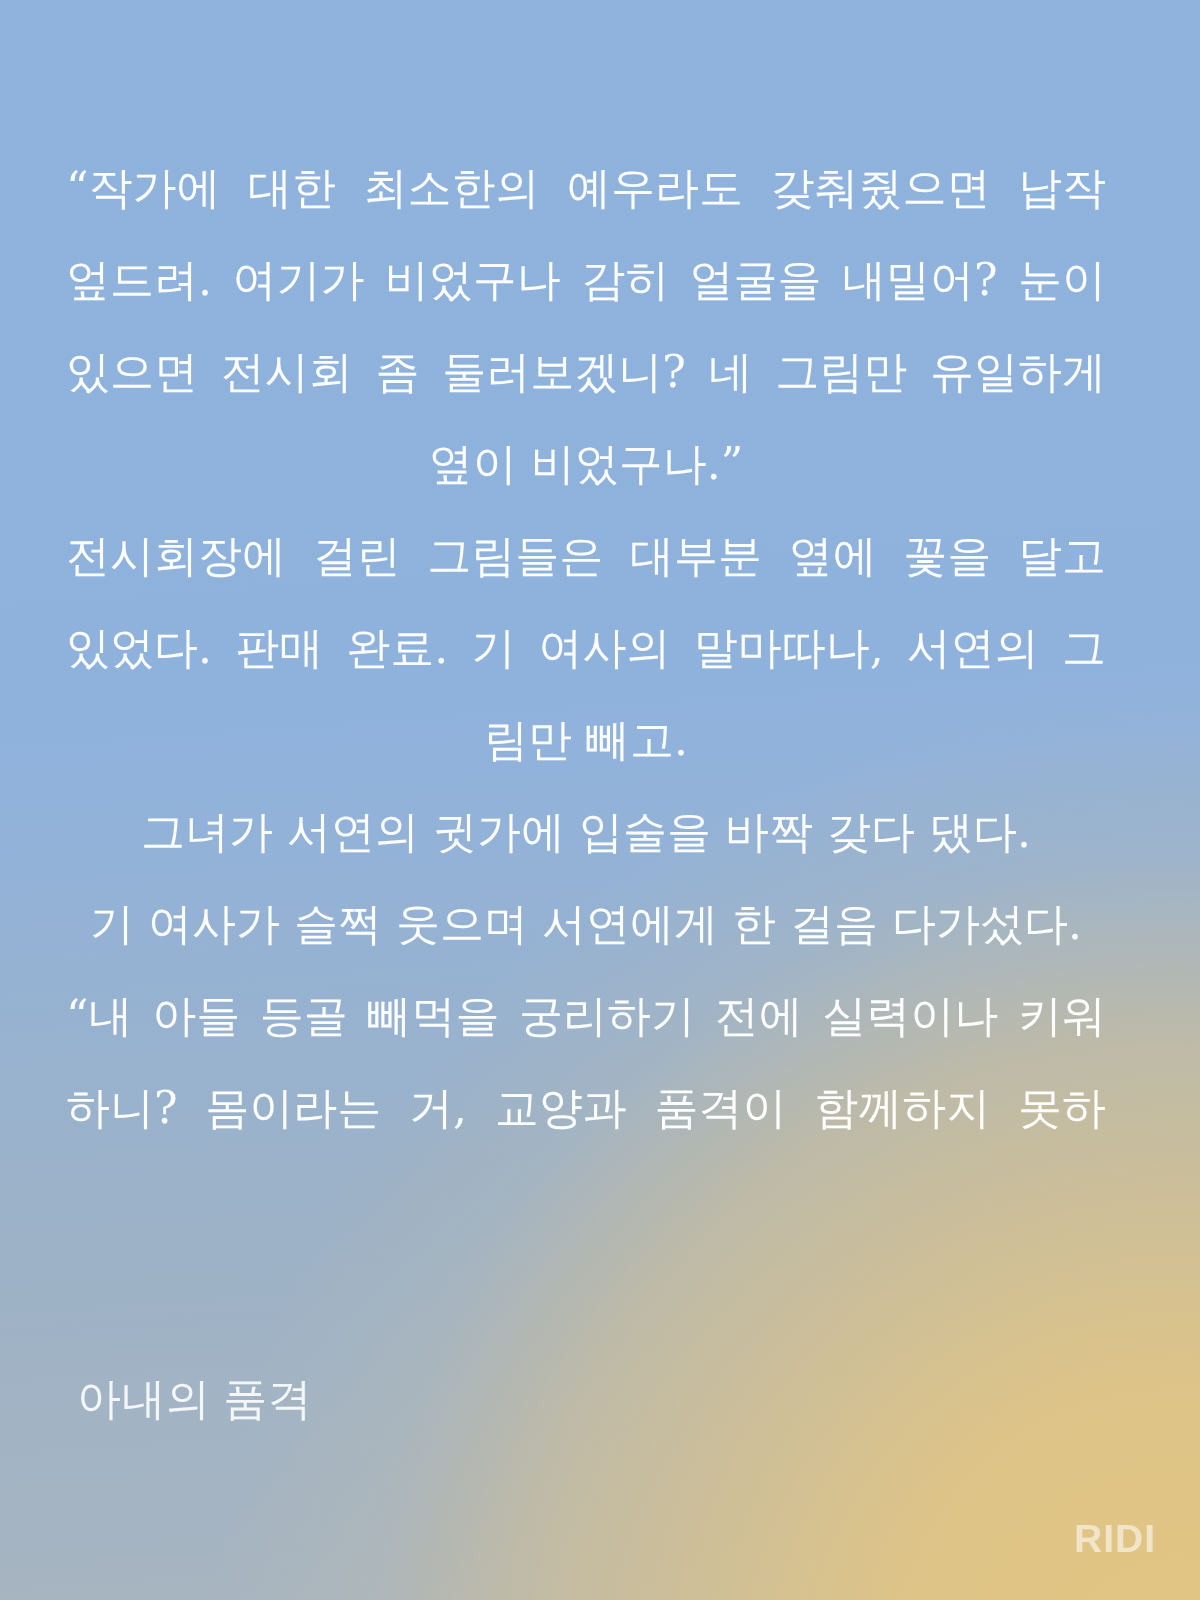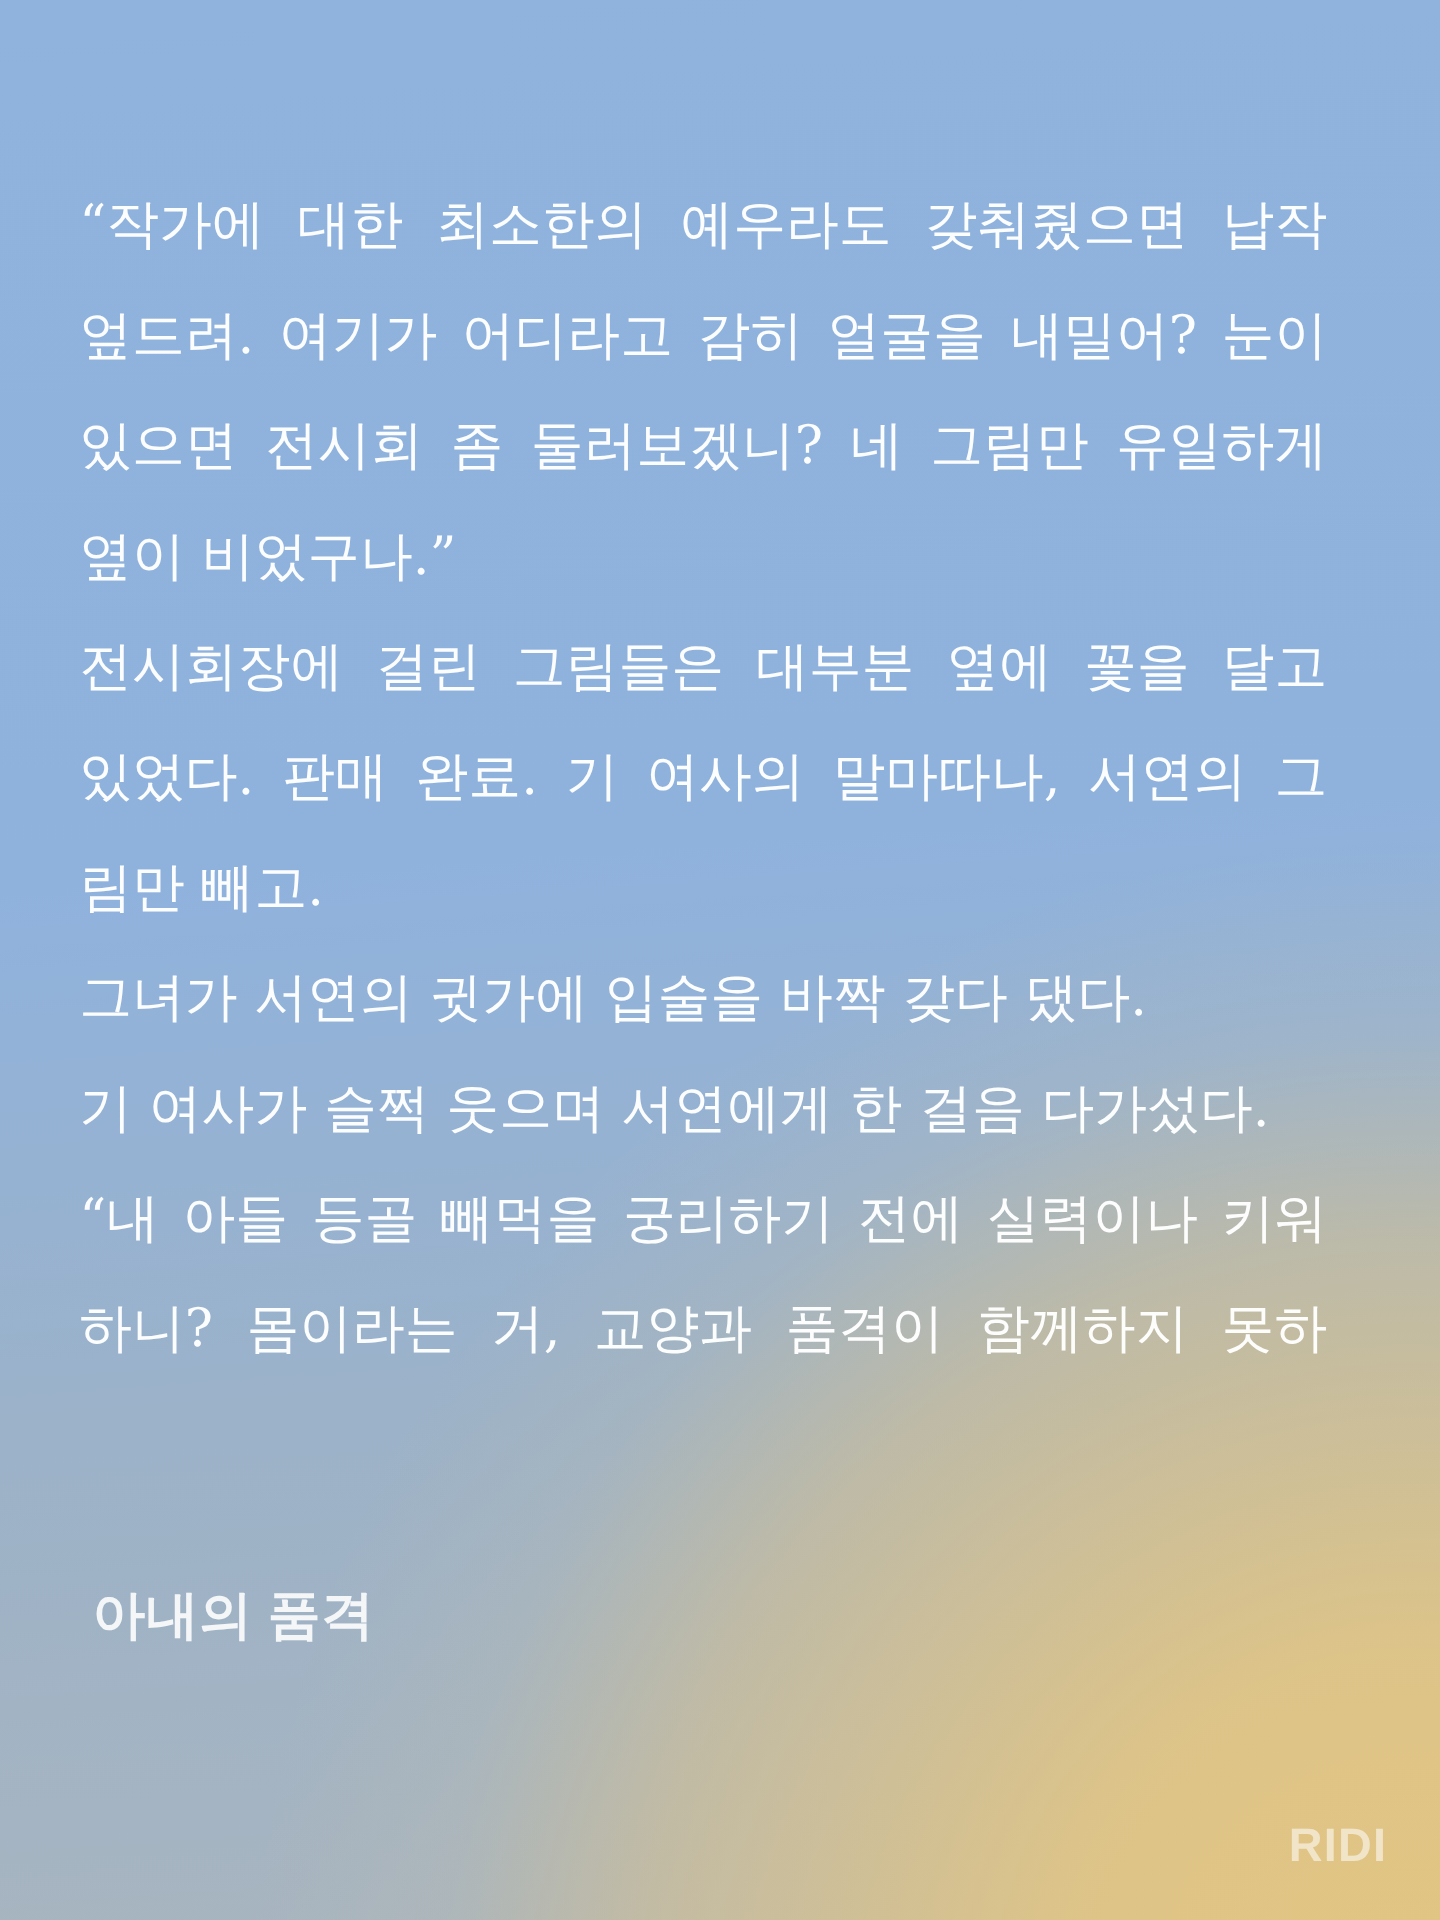--- a/index.html
+++ b/index.html
@@ -37,36 +37,36 @@
     color: rgba(255,255,255,0.97);
     font-size: 44px;
     letter-spacing: 0px;
     word-break: keep-all;
   }
   .quote .line {
     height: 92px;
     line-height: 92px;
     white-space: normal;
     overflow: visible;
-    text-align: left;
+    text-align: center;
   }
   .quote .line.fill {
     text-align: justify;
     text-align-last: justify;
   }
 
   
   .book-title {
     position: absolute;
     left: 77px;
-    top: 1318px;
+    top: 1370px;
     font-family: "Liberation Sans", "DejaVu Sans", sans-serif;
     font-size: 44px;
     line-height: 58px;
-    font-weight: 700;
+    font-weight: 400;
     color: rgba(255,255,255,0.88);
     letter-spacing: 0.5px;
   }
   .book-author {
     position: absolute;
     left: 77px;
     top: 1390px;
     font-family: "Liberation Sans", "DejaVu Sans", sans-serif;
     font-size: 44px;
     line-height: 58px;
@@ -88,21 +88,21 @@
     color: rgba(255,255,255,0.55);
   }
 </style>
 </head>
 <body>
 
 <div class="card">
 
   <div class="quote" id="quote">
       <div class="line fill">“작가에 대한 최소한의 예우라도 갖춰줬으면 납작</div>
-      <div class="line fill">엎드려. 여기가 어디라고 감히 얼굴을 내밀어? 눈이</div>
+      <div class="line fill">엎드려. 여기가 비었구나 감히 얼굴을 내밀어? 눈이</div>
       <div class="line fill">있으면 전시회 좀 둘러보겠니? 네 그림만 유일하게</div>
       <div class="line">옆이 비었구나.”</div>
       <div class="line fill">전시회장에 걸린 그림들은 대부분 옆에 꽃을 달고</div>
       <div class="line fill">있었다. 판매 완료. 기 여사의 말마따나, 서연의 그</div>
       <div class="line">림만 빼고.</div>
       <div class="line">그녀가 서연의 귓가에 입술을 바짝 갖다 댔다.</div>
       <div class="line">기 여사가 슬쩍 웃으며 서연에게 한 걸음 다가섰다.</div>
       <div class="line fill">“내 아들 등골 빼먹을 궁리하기 전에 실력이나 키워</div>
       <div class="line fill">하니? 몸이라는 거, 교양과 품격이 함께하지 못하</div>
     </div>

